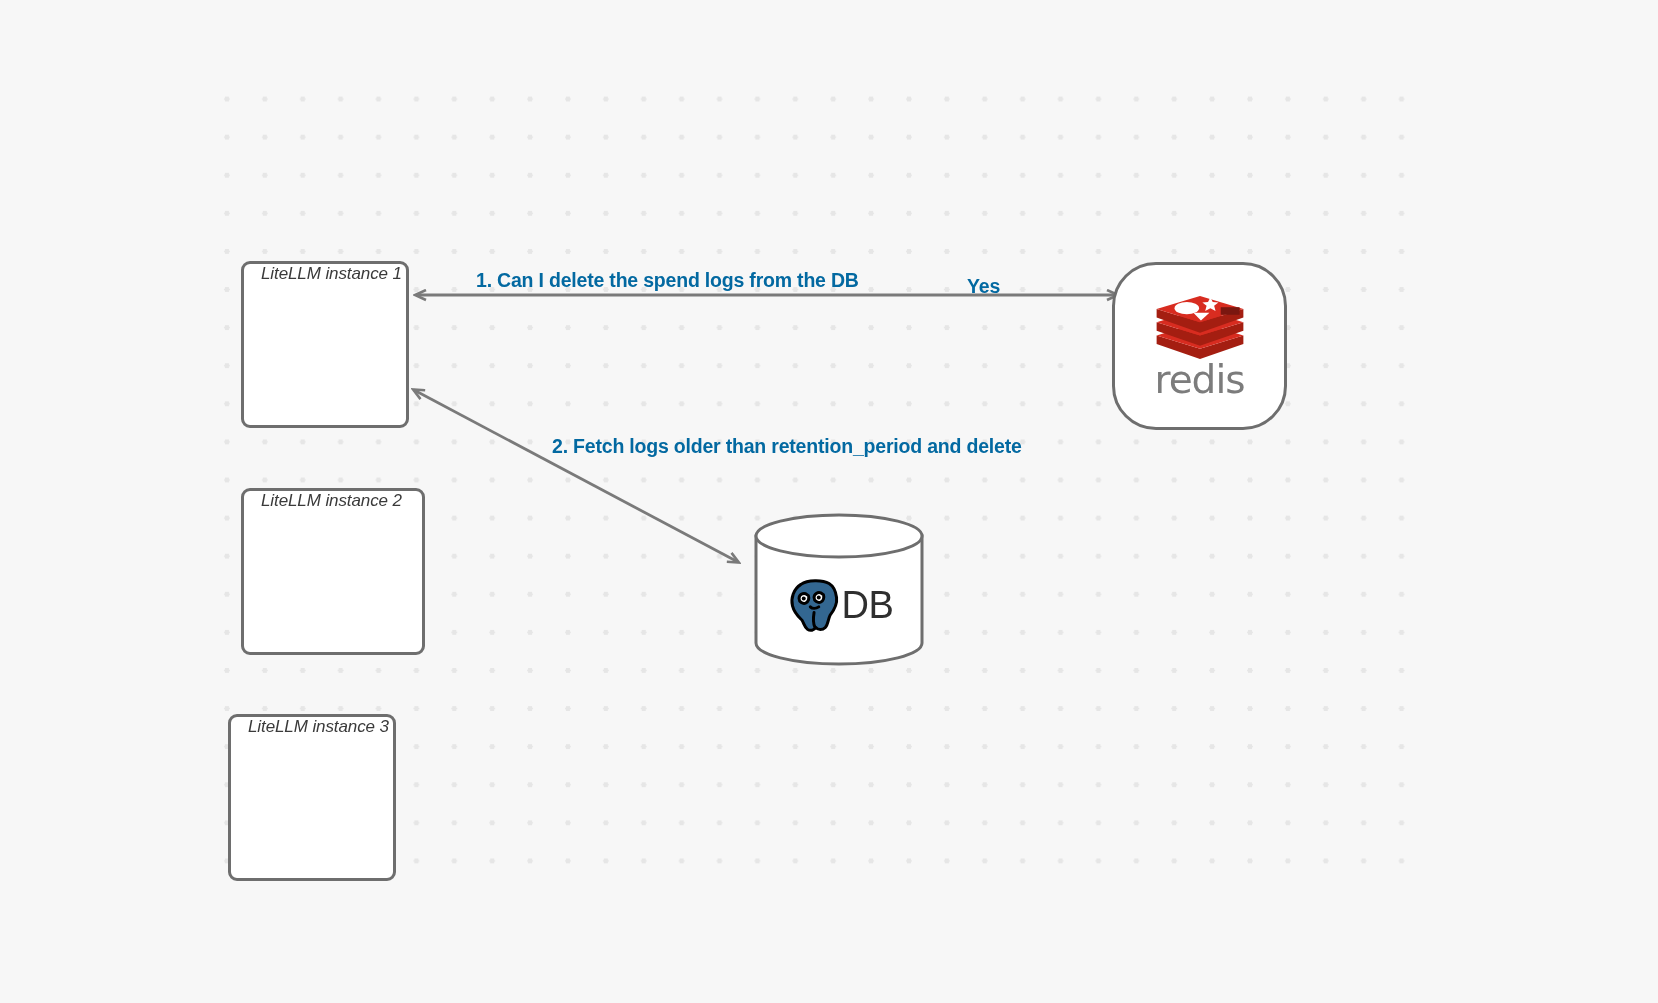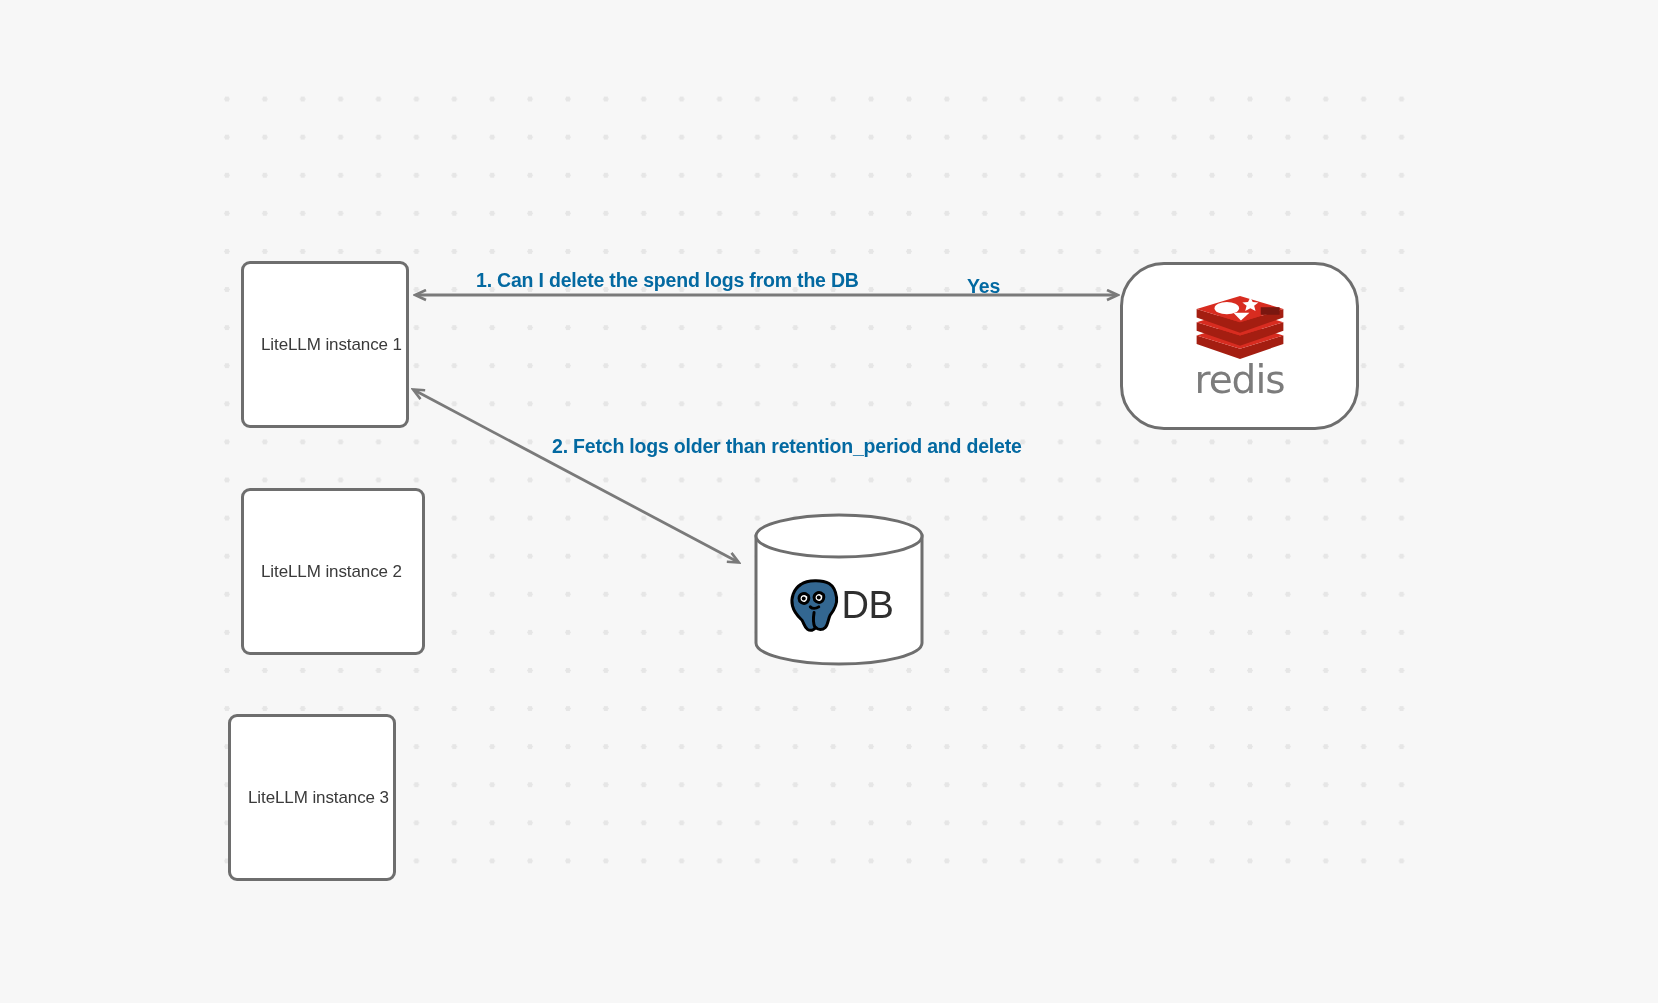--- a/index.html
+++ b/index.html
@@ -33,48 +33,47 @@
   }
 
   
   .node-box {
     position: absolute;
     background: #ffffff;
     border: 3px solid #6e6e6e;
     border-radius: 9px;
     box-sizing: border-box;
     display: flex;
-    align-items: center;
     justify-content: flex-start;
+    font-style: italic;
   }
   .node-box .node-label {
     font-size: 17px;
     color: #3a3a3a;
     font-family: "Liberation Sans", sans-serif;
     padding-left: 17px;
     letter-spacing: -0.1px;
     white-space: nowrap;
   }
 
   
   #redis-node {
     position: absolute;
     left: 1112px;
     top: 262px;
-    width: 239px;
+    width: 175px;
     height: 168px;
     background: #ffffff;
     border: 3px solid #6e6e6e;
     border-radius: 44px;
     box-sizing: border-box;
     display: flex;
     flex-direction: column;
     align-items: center;
     justify-content: center;
-    margin-left: 8px;
   }
   #redis-logo-mark { width: 96px; height: 66px; display:block; margin-bottom: 2px; }
   #redis-wordmark {
     font-family: "DejaVu Sans", sans-serif;
     font-size: 39px;
     font-weight: 500;
     color: #7c7c7c;
     letter-spacing: -1px;
     line-height: 1;
     margin-top: -2px;

